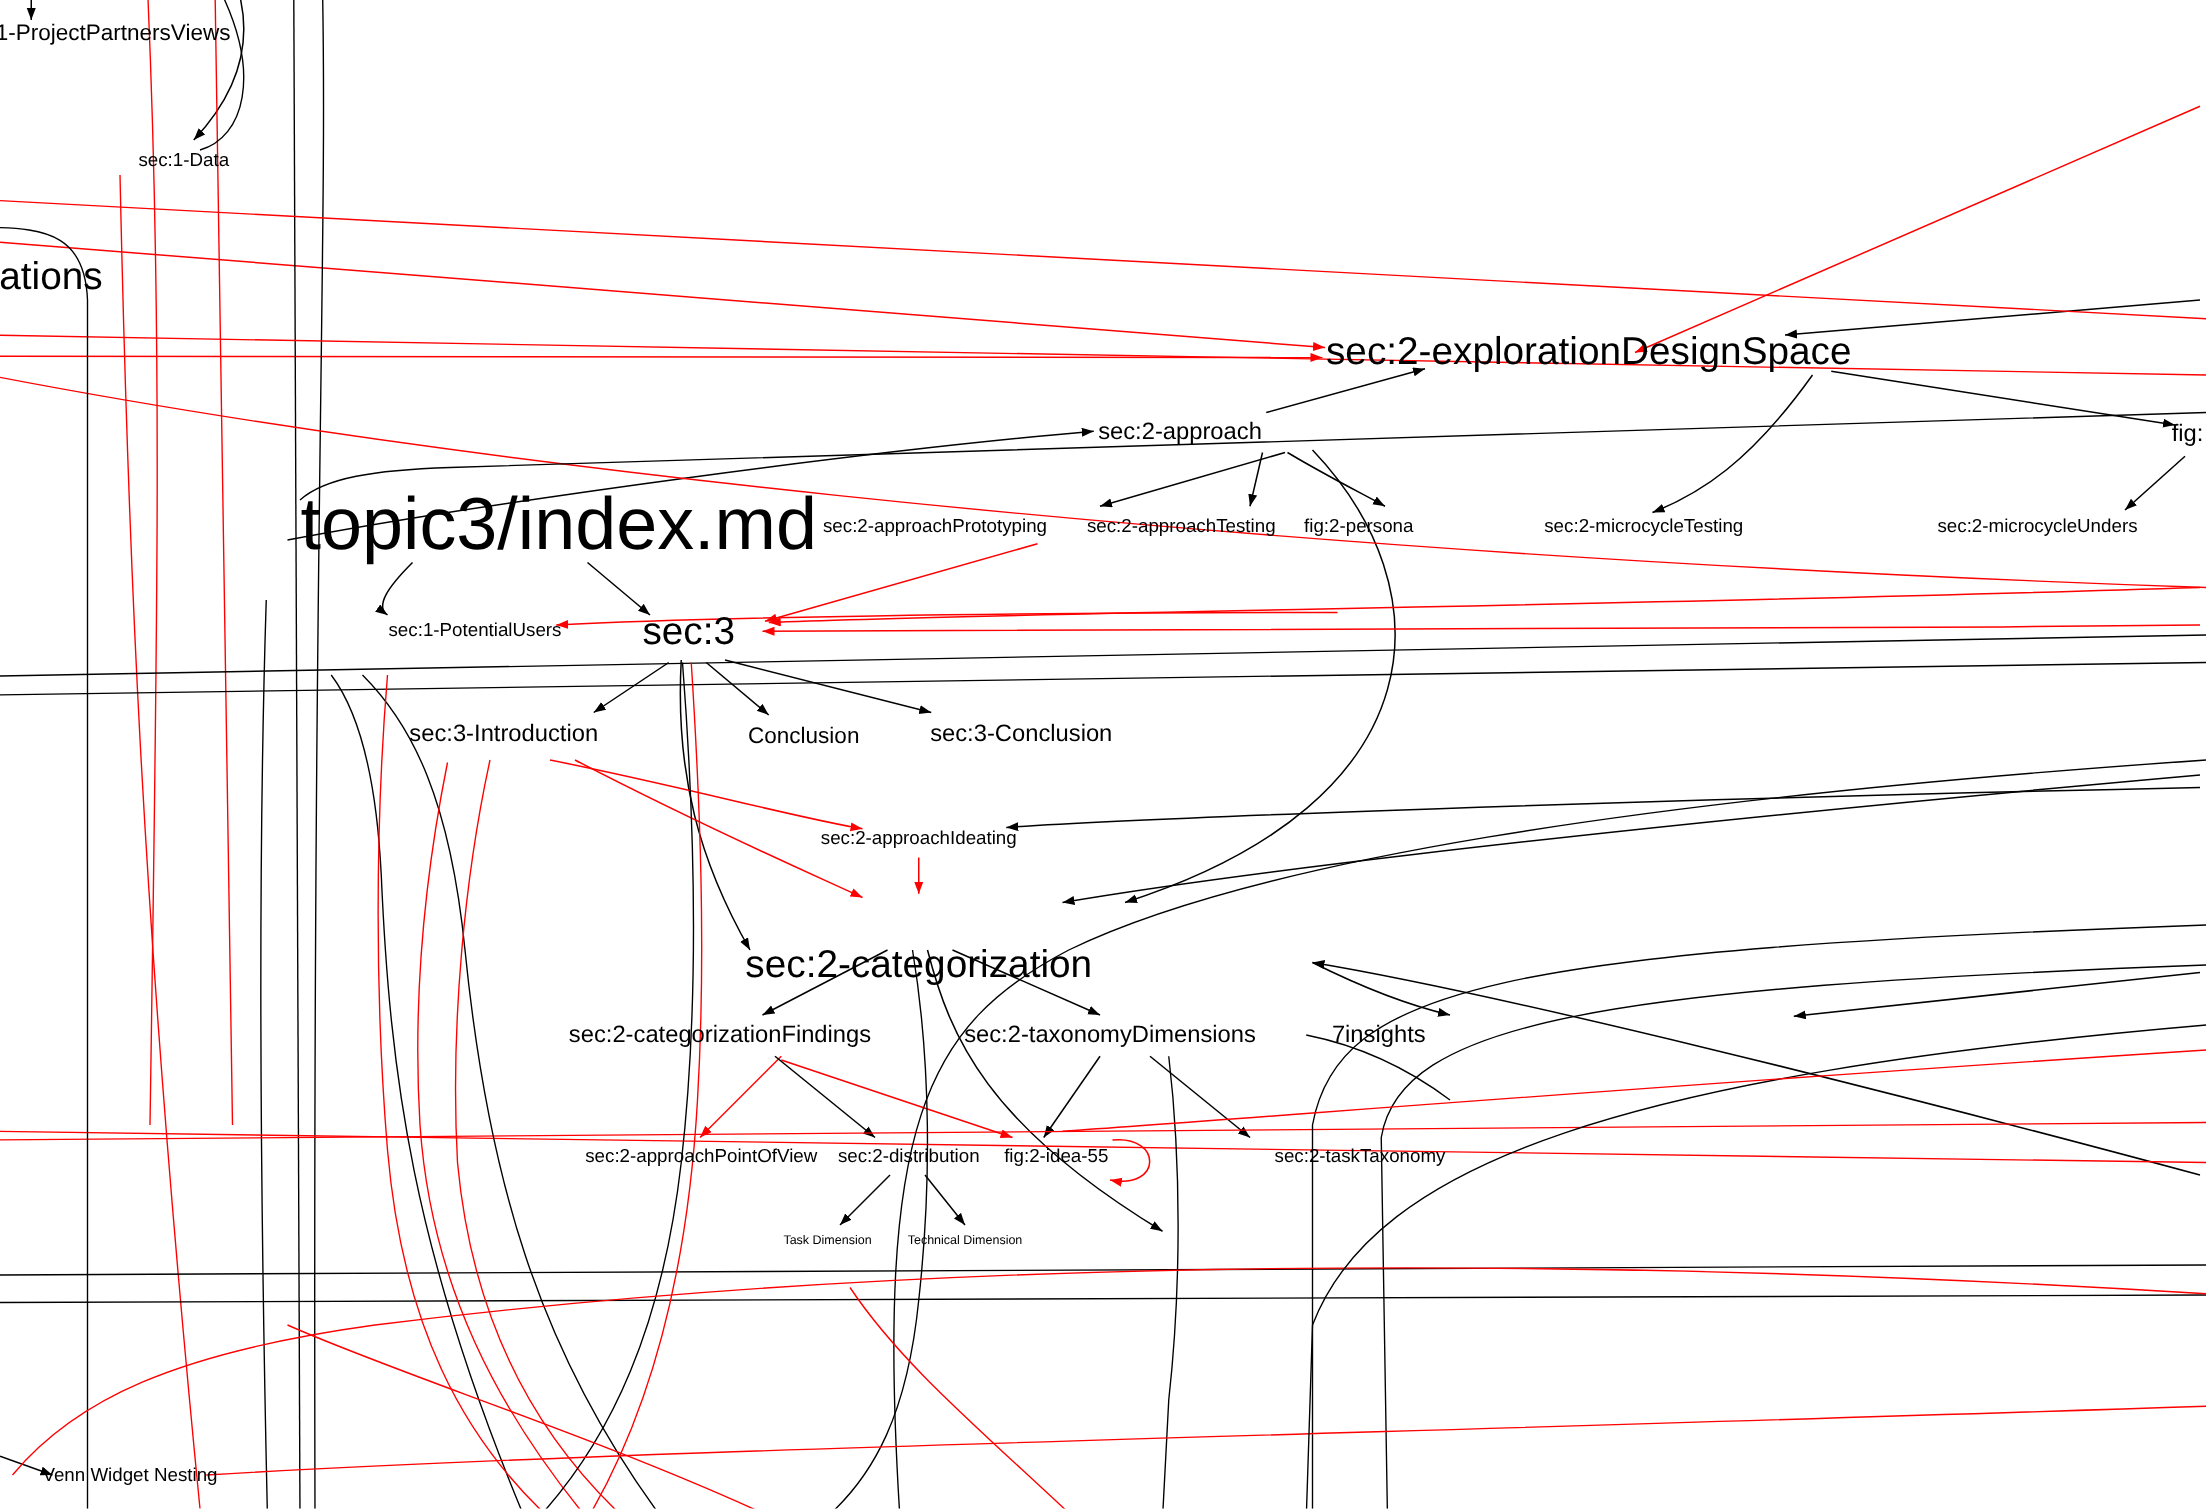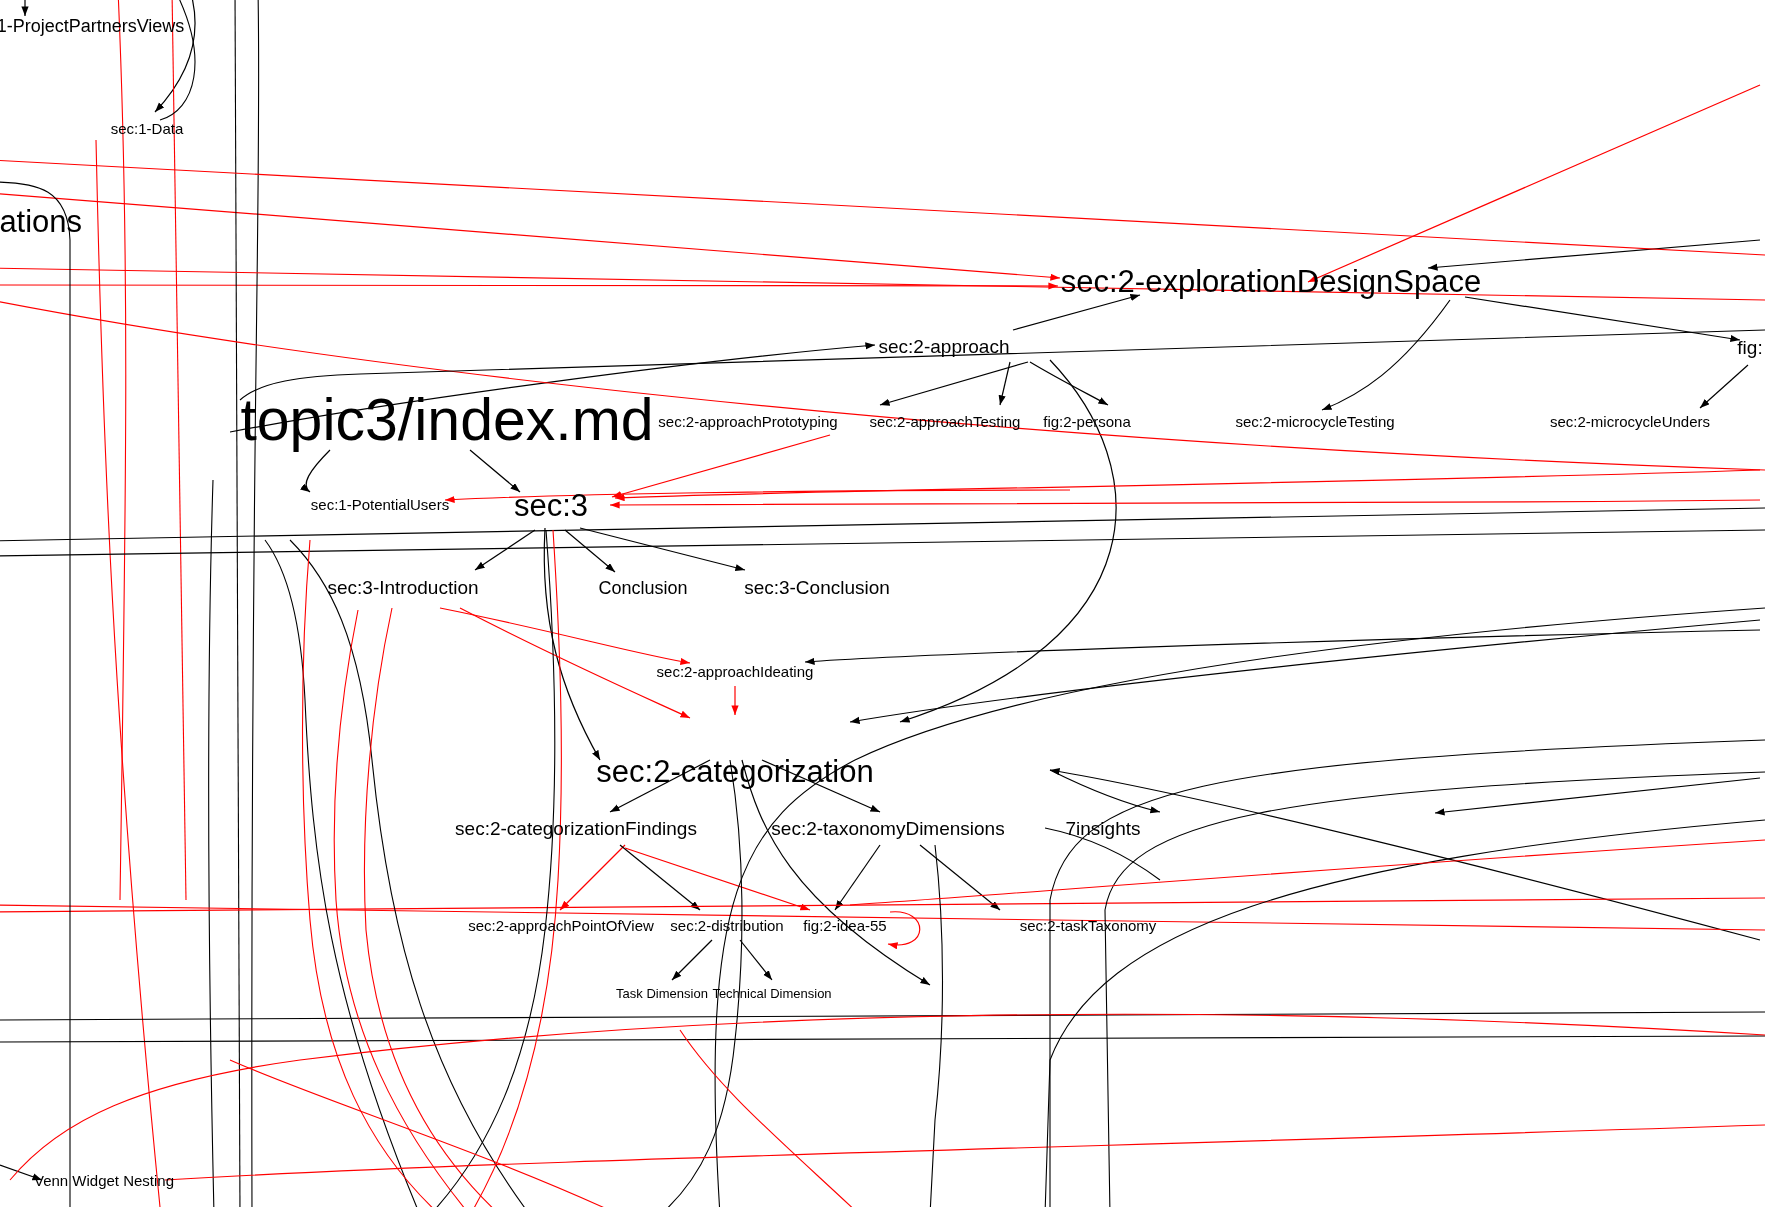--- a/index.html
+++ b/index.html
@@ -38,21 +38,21 @@
     line-height: 1;
     transform: translate(-50%, -50%);
     cursor: pointer;
     -webkit-font-smoothing: antialiased;
   }
   .sz-xl  { font-size: 59px; }
   .sz-lg  { font-size: 31px; }
   .sz-md  { font-size: 19px; }
   .sz-sm  { font-size: 18px; }
   .sz-xs  { font-size: 15px; }
-  .sz-xxs { font-size: 13px; }
+  .sz-xxs { font-size: 10px; }
   .edge-black { stroke: #000000; fill: none; }
   .edge-red   { stroke: #ff0000; fill: none; }
 </style>
 </head>
 <body>
 
 <div id="graph-root">
 
   <svg id="edge-layer" viewBox="0 0 1765 1207" preserveAspectRatio="none">
     <defs>

